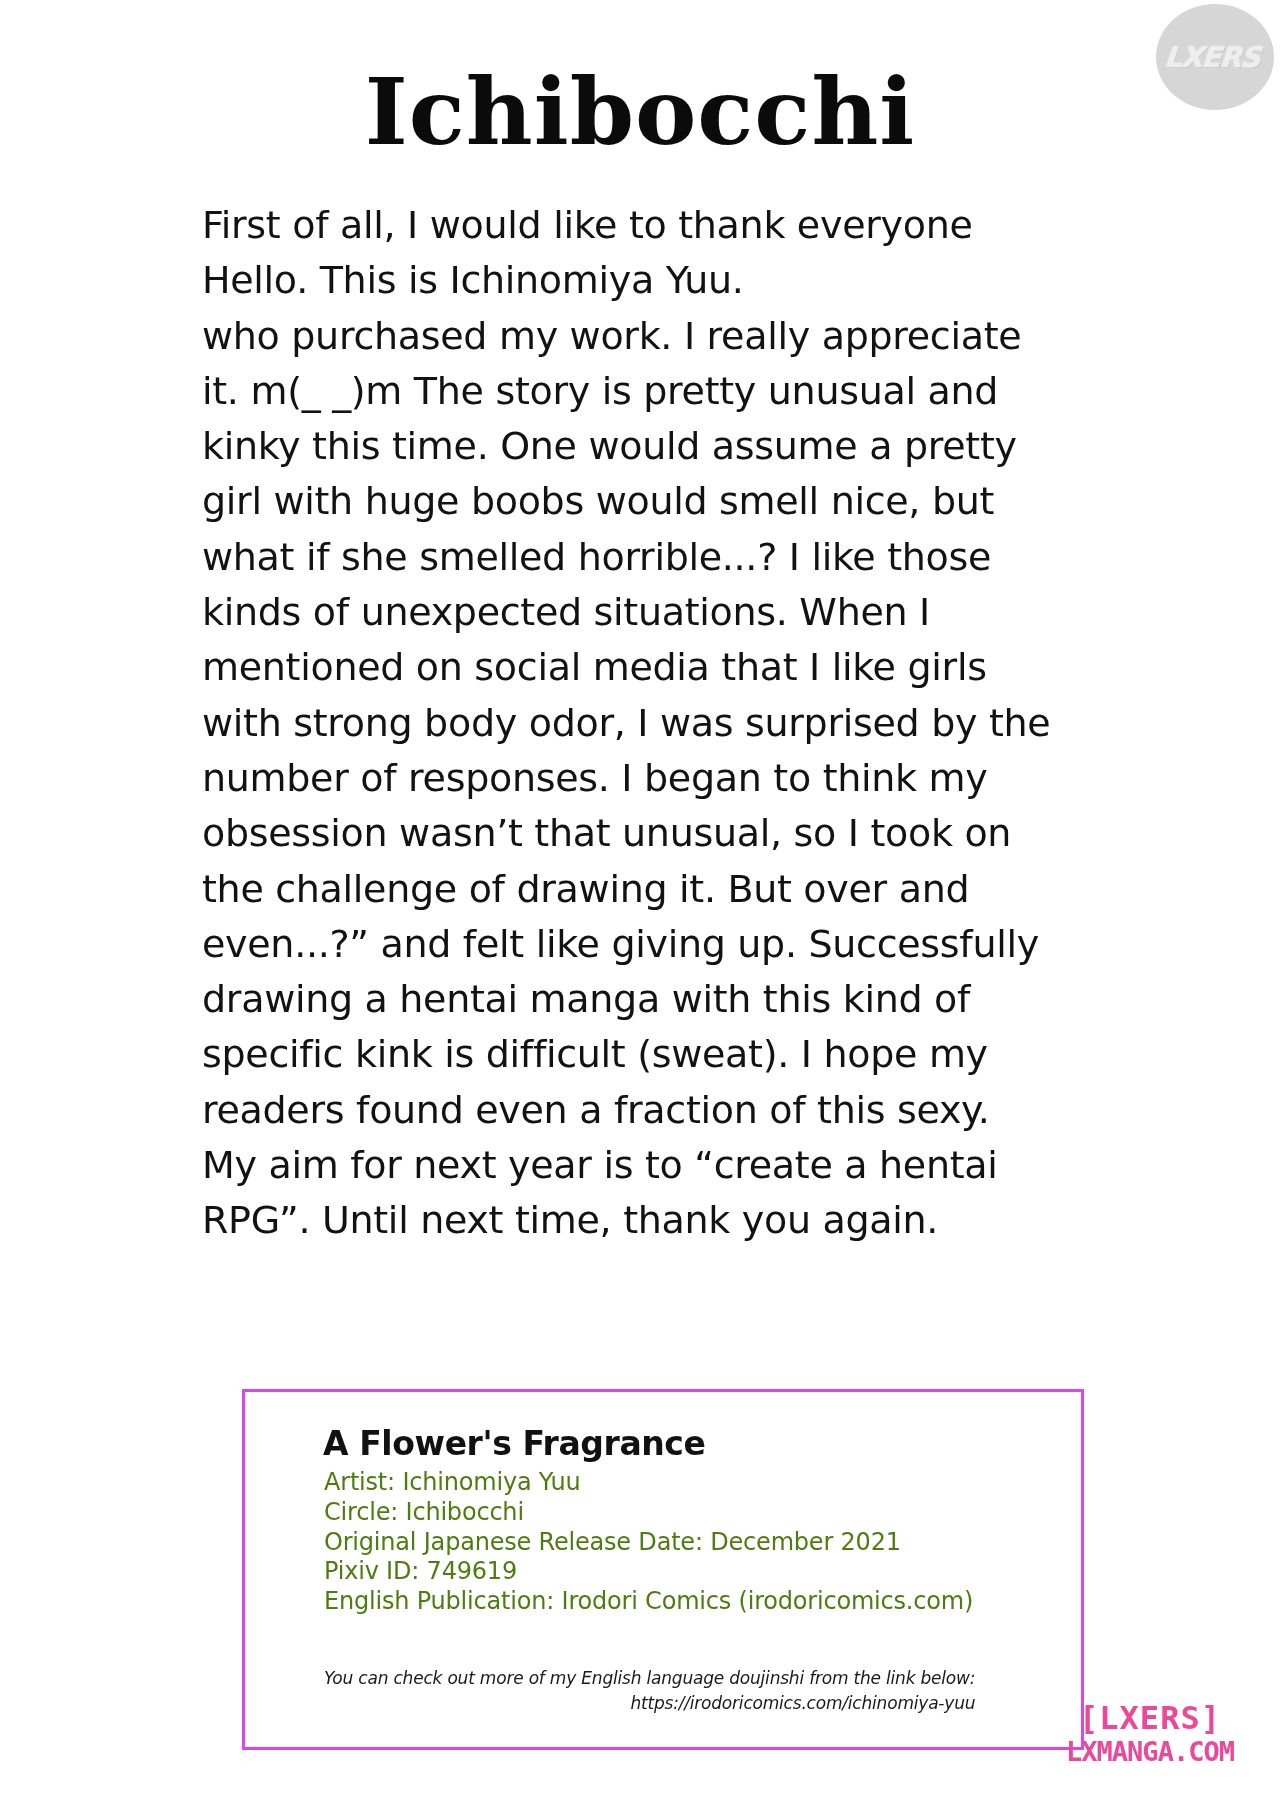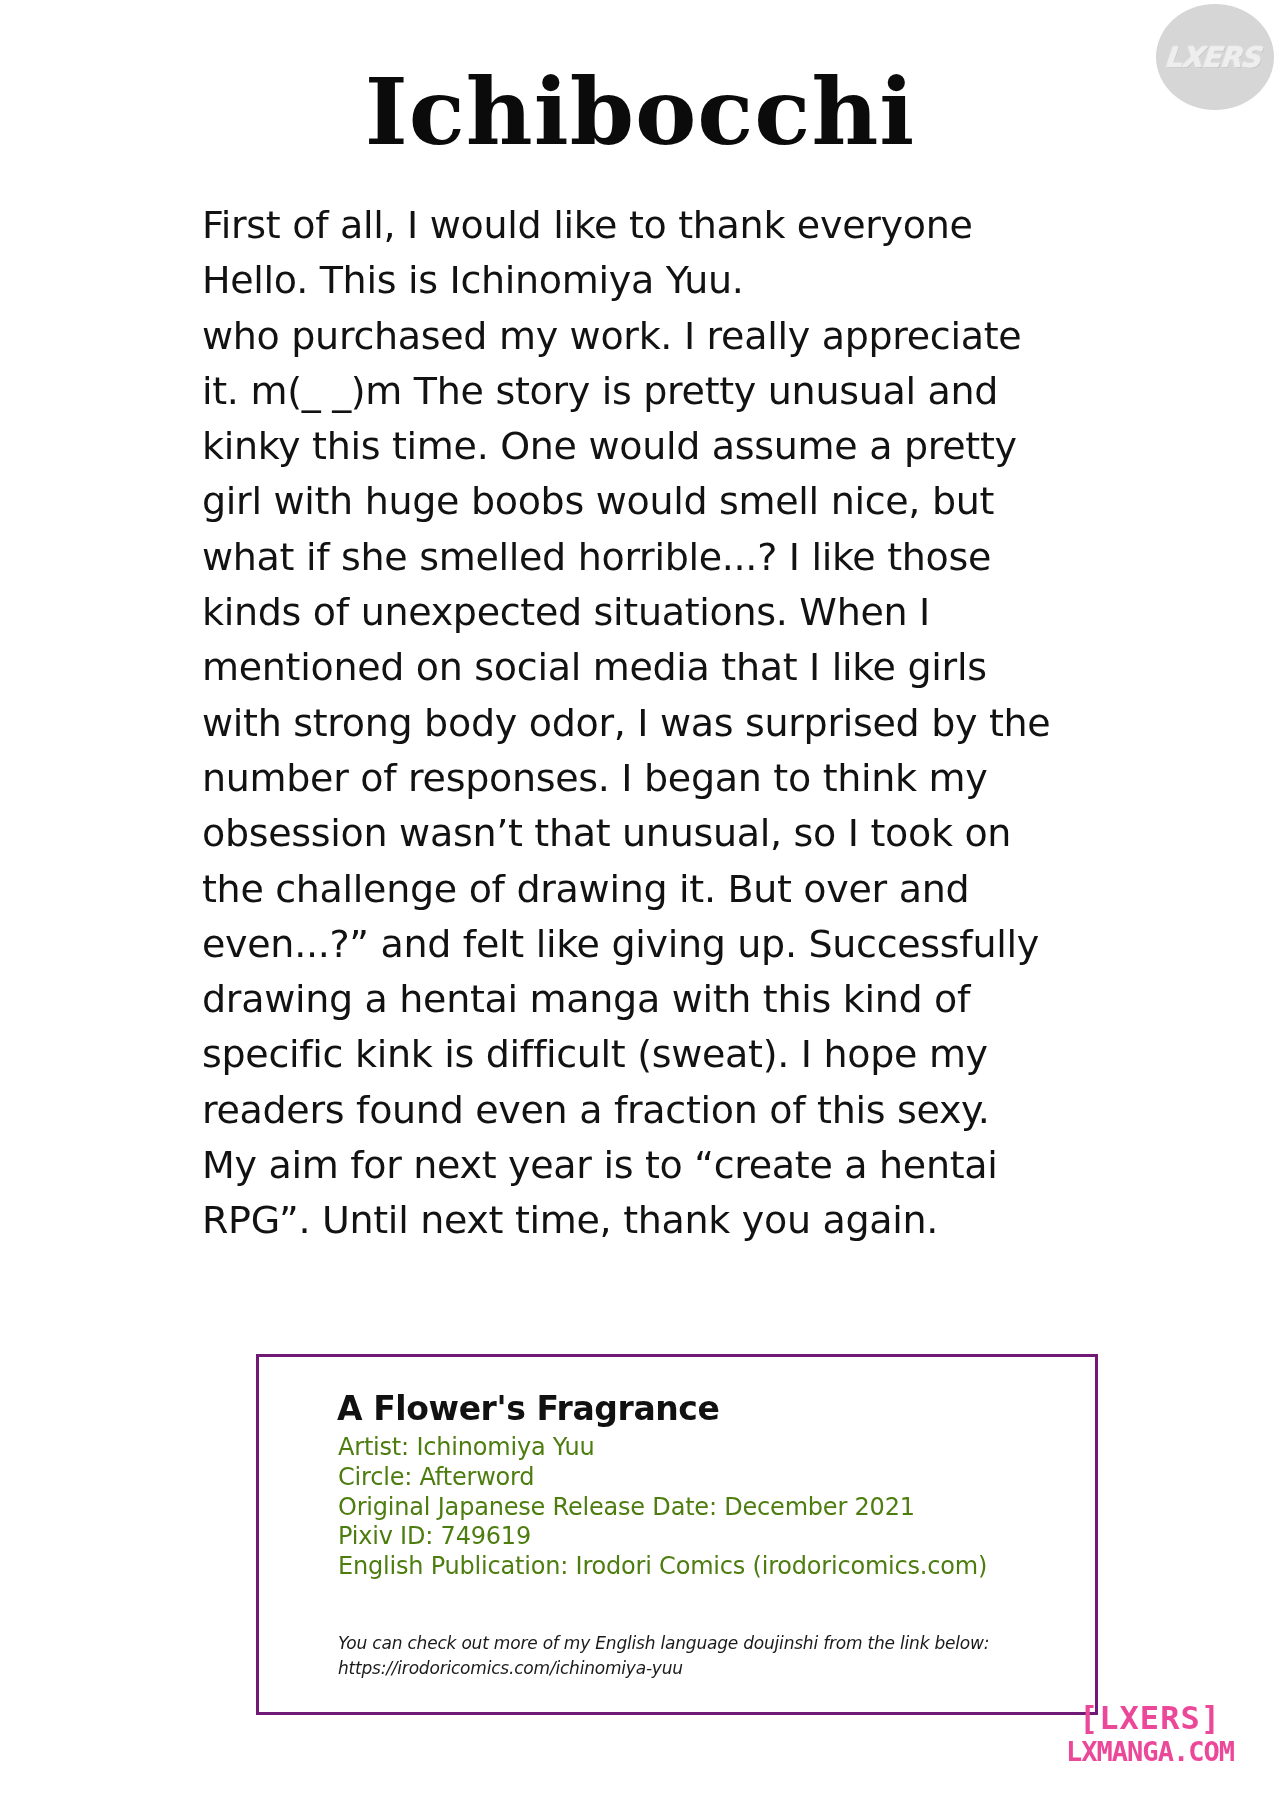--- a/index.html
+++ b/index.html
@@ -12,42 +12,42 @@
       color: #0b0b0b;
     }
     .body-text {
       position: absolute; left: 202px; top: 198px; width: 900px;
       font-family: "DejaVu Sans", "Liberation Sans", sans-serif;
       font-size: 38px; line-height: 55.3px; color: #121212;
       letter-spacing: -0.3px;
     }
     .body-text .line { display: block; white-space: nowrap; }
     .credits-box {
-      position: absolute; left: 242px; top: 1354px; width: 836px; height: 355px;
-      border: 3px solid #701a75; box-sizing: content-box; margin-left: 14px;
+      position: absolute; left: 242px; top: 1389px; width: 836px; height: 355px;
+      border: 3px solid #d946ef; box-sizing: content-box;
     }
     .credits-title {
       position: absolute; left: 78px; top: 32px;
       font-family: "DejaVu Sans", "Liberation Sans", sans-serif;
       font-weight: bold; font-size: 33px; line-height: 40px; color: #111;
       letter-spacing: -0.4px;
     }
     .credits-list { position: absolute; left: 79px; top: 76px; margin: 0; padding: 0; list-style: none; }
     .credits-list li {
       font-family: "DejaVu Sans", "Liberation Sans", sans-serif;
       font-size: 24px; line-height: 29.8px; color: #4d7c0f; white-space: nowrap;
       letter-spacing: -0.2px;
     }
     .credits-note {
       position: absolute; left: 79px; top: 274px;
       font-family: "DejaVu Sans", "Liberation Sans", sans-serif;
       font-style: italic; font-size: 17px; line-height: 25px; color: #1a1a1a;
       letter-spacing: -0.2px;
     }
-    .credits-note span { display: block; white-space: nowrap; }
+    .credits-note span { display: block; white-space: nowrap; text-align: right; }
     .badge-top {
       position: absolute; left: 1156px; top: 4px; width: 118px; height: 106px;
       border-radius: 50%; background: #d6d6d6;
       display: flex; align-items: center; justify-content: center;
     }
     .badge-top span {
       font-family: "DejaVu Sans", "Liberation Sans", sans-serif;
       font-weight: bold; font-style: italic; font-size: 28px; color: #eeeeee;
       letter-spacing: -1px;
       text-shadow: 0 0 2px #ffffff, 1px 1px 0 #bcbcbc;
@@ -89,21 +89,21 @@
   <span class="line">specific kink is difficult (sweat). I hope my</span>
   <span class="line">readers found even a fraction of this sexy.</span>
   <span class="line">My aim for next year is to “create a hentai</span>
   <span class="line">RPG”. Until next time, thank you again.</span>
 </div>
 
 <div class="credits-box">
   <div class="credits-title">A Flower's Fragrance</div>
   <ul class="credits-list">
     <li>Artist: Ichinomiya Yuu</li>
-    <li>Circle: Afterword</li>
+    <li>Circle: Ichibocchi</li>
     <li>Original Japanese Release Date: December 2021</li>
     <li>Pixiv ID: 749619</li>
     <li>English Publication: Irodori Comics (irodoricomics.com)</li>
   </ul>
   <div class="credits-note">
     <span>You can check out more of my English language doujinshi from the link below:</span>
     <span>https://irodoricomics.com/ichinomiya-yuu</span>
   </div>
 </div>
 

